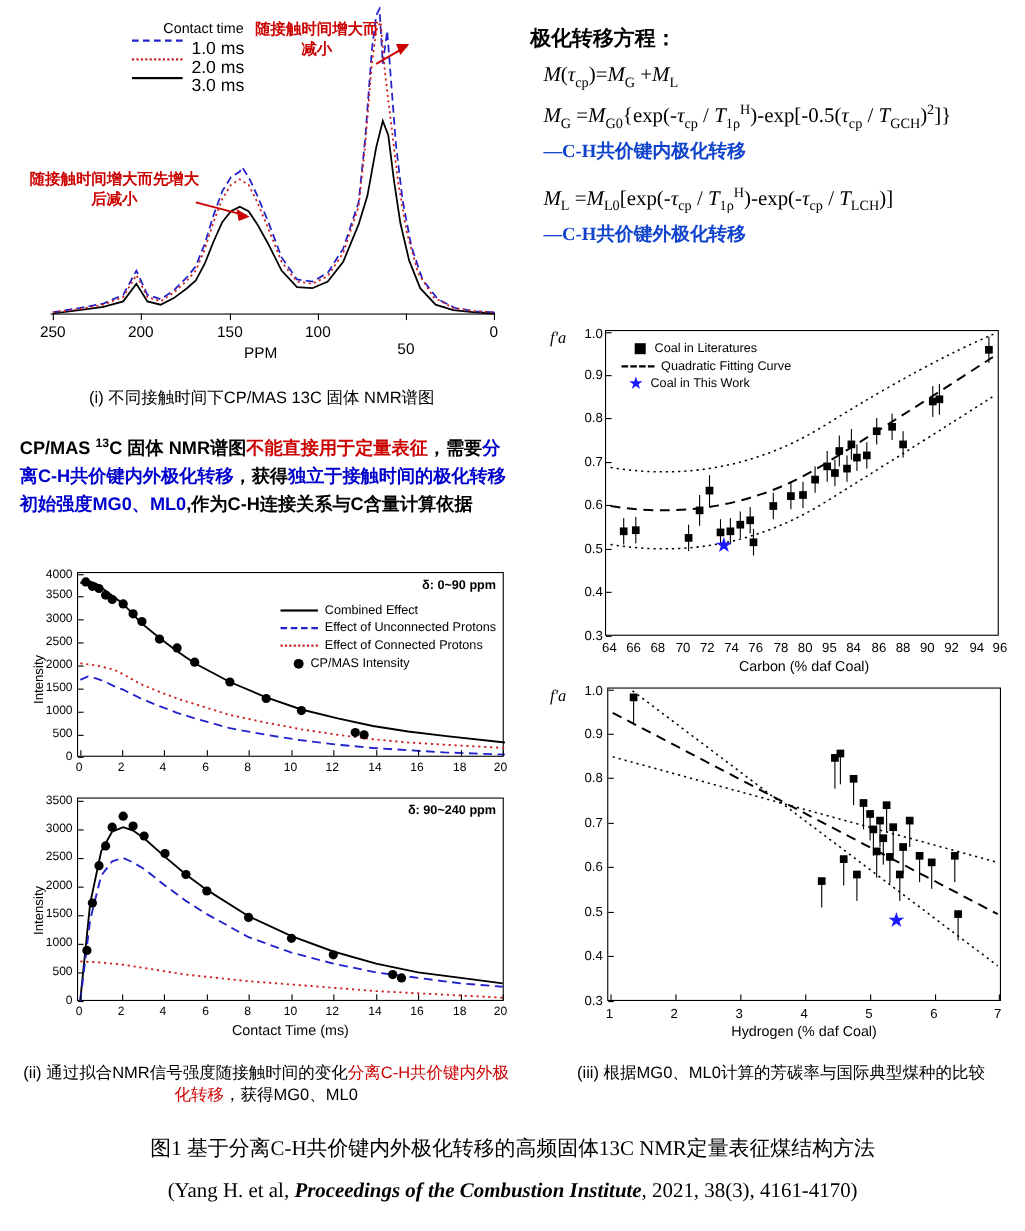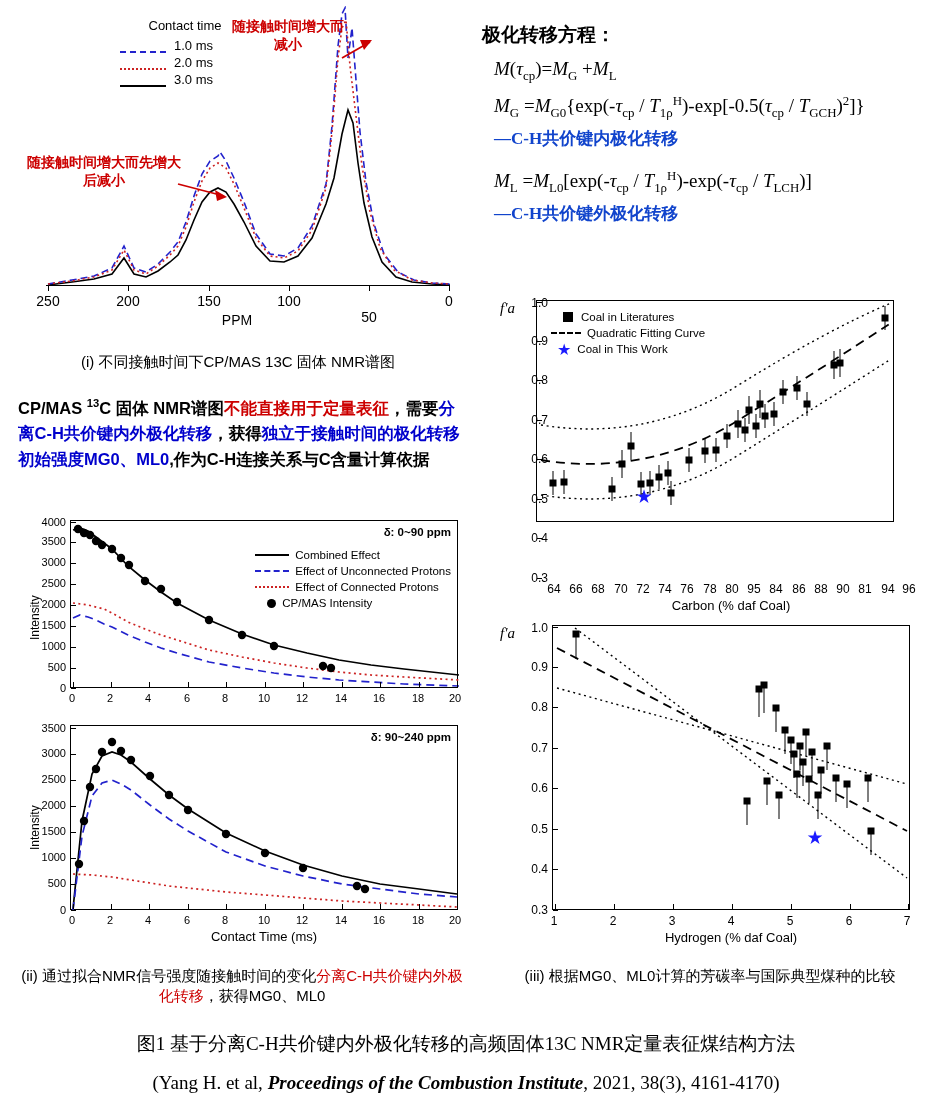--- a/index.html
+++ b/index.html
@@ -21,21 +21,21 @@
 
   
   #nmr{left:12px;top:6px;width:450px;height:320px;}
   #nmr .xaxis{position:absolute;left:34px;top:279px;width:404px;height:1px;background:#000;}
   .tickv{position:absolute;width:1px;height:6px;background:#000;top:279px;}
   .ticklbl{position:absolute;font-family:"Liberation Sans",sans-serif;font-size:14px;top:287px;transform:translateX(-50%);}
   #nmr .xlabel{position:absolute;top:306px;left:0;width:450px;text-align:center;font-family:"Liberation Sans",sans-serif;font-size:14px;}
 
   .legendbox{position:absolute;left:108px;top:12px;width:130px;}
   .legendbox .ltitle{font-family:"Liberation Sans",sans-serif;font-size:13px;text-align:center;margin-bottom:3px;}
-  .lrow{display:flex;align-items:flex-end;height:17px;font-family:"Liberation Sans",sans-serif;font-size:13px;}
+  .lrow{display:flex;align-items:flex-start;height:17px;font-family:"Liberation Sans",sans-serif;font-size:16px;}
   .lsample{width:46px;height:0;border-top-width:2px;margin-right:8px;}
   .ls-dash{border-top-style:dashed;border-top-color:#2222cc;}
   .ls-dot{border-top-style:dotted;border-top-color:#cc2222;}
   .ls-solid{border-top-style:solid;border-top-color:#000;}
 
   .annot{position:absolute;font-family:"Liberation Sans",sans-serif;font-size:14px;color:#cc0000;line-height:1.25;font-weight:bold;}
 
   
   #eqs{left:482px;top:22px;width:440px;}
   #eqs .eqtitle{font-size:19px;font-weight:bold;margin-bottom:10px;}
@@ -318,21 +318,21 @@
     <div class="xl" style="left:437px;top:189px;">20</div>
 
     <div style="position:absolute;left:52px;top:204px;width:388px;text-align:center;font-family:'Liberation Sans',sans-serif;font-size:13px;">Contact Time (ms)</div>
   </div>
 
   <div class="panel cap" style="left:14px;top:966px;width:456px;">
     <span>(ii) 通过拟合NMR信号强度随接触时间的变化</span><span class="red">分离C-H共价键内外极化转移</span><span>，获得MG0、ML0</span>
   </div>
 
   <div class="panel" style="left:500px;top:300px;width:420px;height:320px;">
-    <div class="axisbox" style="left:36px;top:0;width:358px;height:222px;">
+    <div class="axisbox" style="left:50px;top:0;width:358px;height:278px;">
       <svg width="358" height="278" style="position:absolute;left:0;top:0;">
 
         <path d="M4,159 Q110,176 200,120 T354,22" fill="none" stroke="#000" stroke-width="1.8" stroke-dasharray="9,6"></path>
 
         <path d="M4,124 Q110,141 200,85 T354,2" fill="none" stroke="#000" stroke-width="1.4" stroke-dasharray="2,3.6"></path>
 
         <path d="M4,194 Q110,211 200,155 T354,58" fill="none" stroke="#000" stroke-width="1.4" stroke-dasharray="2,3.6"></path>
       </svg>
 
       <div class="dlegend" style="left:14px;top:8px;font-size:11.5px;">
@@ -436,21 +436,21 @@
     <div class="xl" style="left:143px;top:282px;font-size:12px;">72</div>
     <div class="xl" style="left:165px;top:282px;font-size:12px;">74</div>
     <div class="xl" style="left:187px;top:282px;font-size:12px;">76</div>
     <div class="xl" style="left:210px;top:282px;font-size:12px;">78</div>
     <div class="xl" style="left:232px;top:282px;font-size:12px;">80</div>
     <div class="xl" style="left:254px;top:282px;font-size:12px;">95</div>
     <div class="xl" style="left:276px;top:282px;font-size:12px;">84</div>
     <div class="xl" style="left:299px;top:282px;font-size:12px;">86</div>
     <div class="xl" style="left:321px;top:282px;font-size:12px;">88</div>
     <div class="xl" style="left:343px;top:282px;font-size:12px;">90</div>
-    <div class="xl" style="left:365px;top:282px;font-size:12px;">81</div>
+    <div class="xl" style="left:365px;top:282px;font-size:12px;">92</div>
     <div class="xl" style="left:388px;top:282px;font-size:12px;">94</div>
     <div class="xl" style="left:409px;top:282px;font-size:12px;">96</div>
 
     <div style="position:absolute;left:52px;top:298px;width:358px;text-align:center;font-family:'Liberation Sans',sans-serif;font-size:13px;">Carbon (% daf Coal)</div>
   </div>
 
   <div class="panel" style="left:500px;top:625px;width:420px;height:330px;">
     <div class="axisbox" style="left:52px;top:0;width:358px;height:285px;">
       <svg width="358" height="285" style="position:absolute;left:0;top:0;">
         <line x1="4" y1="22" x2="354" y2="205" stroke="#000" stroke-width="1.8" stroke-dasharray="9,6"></line>

